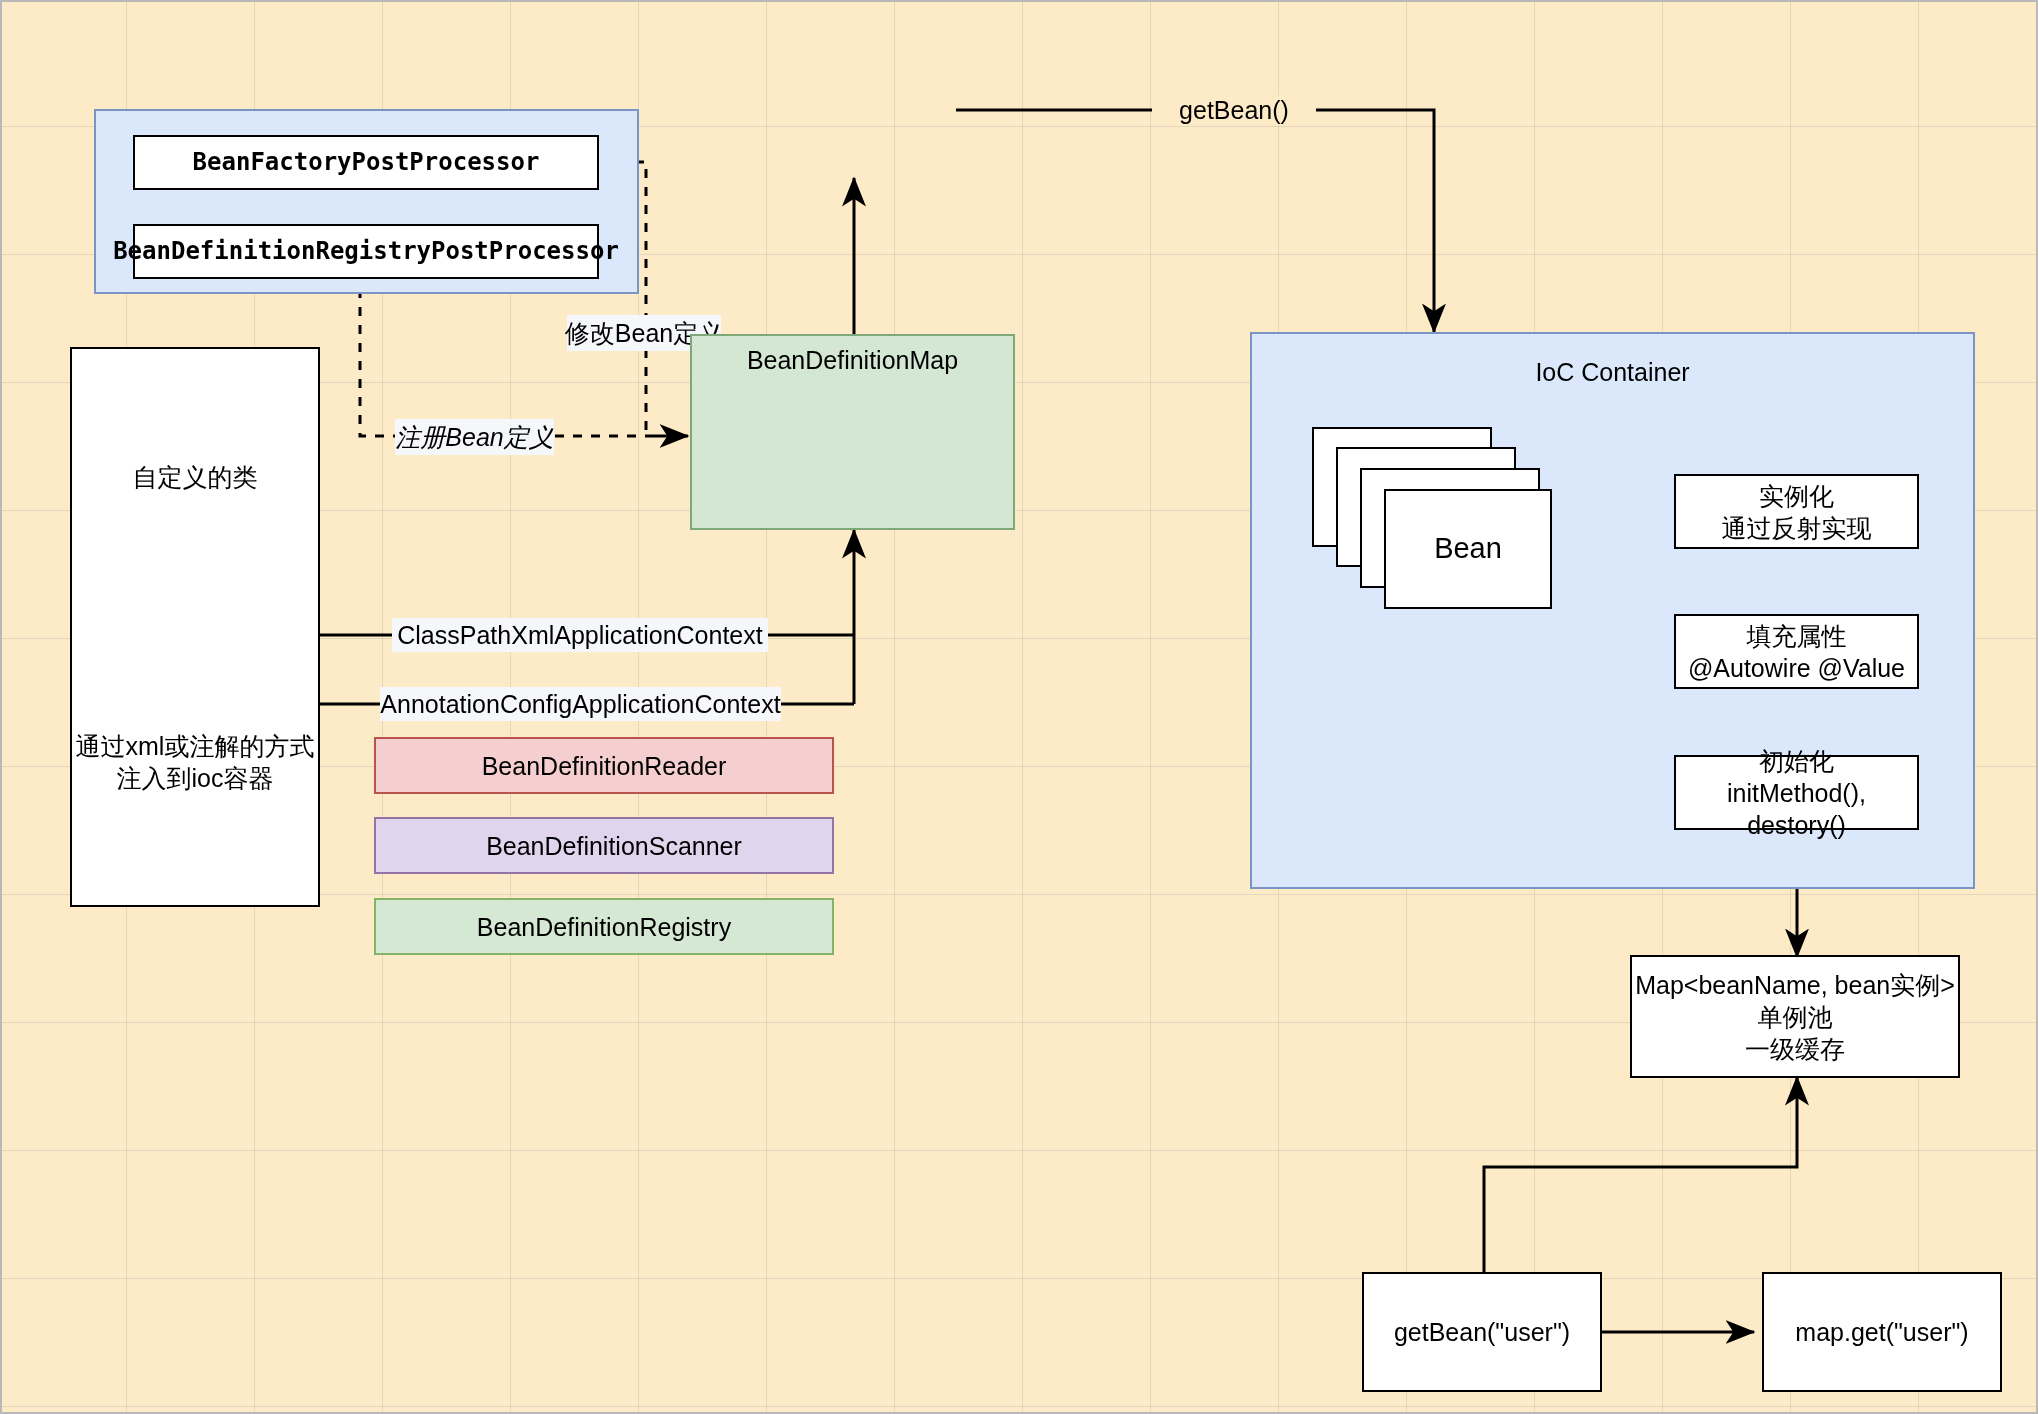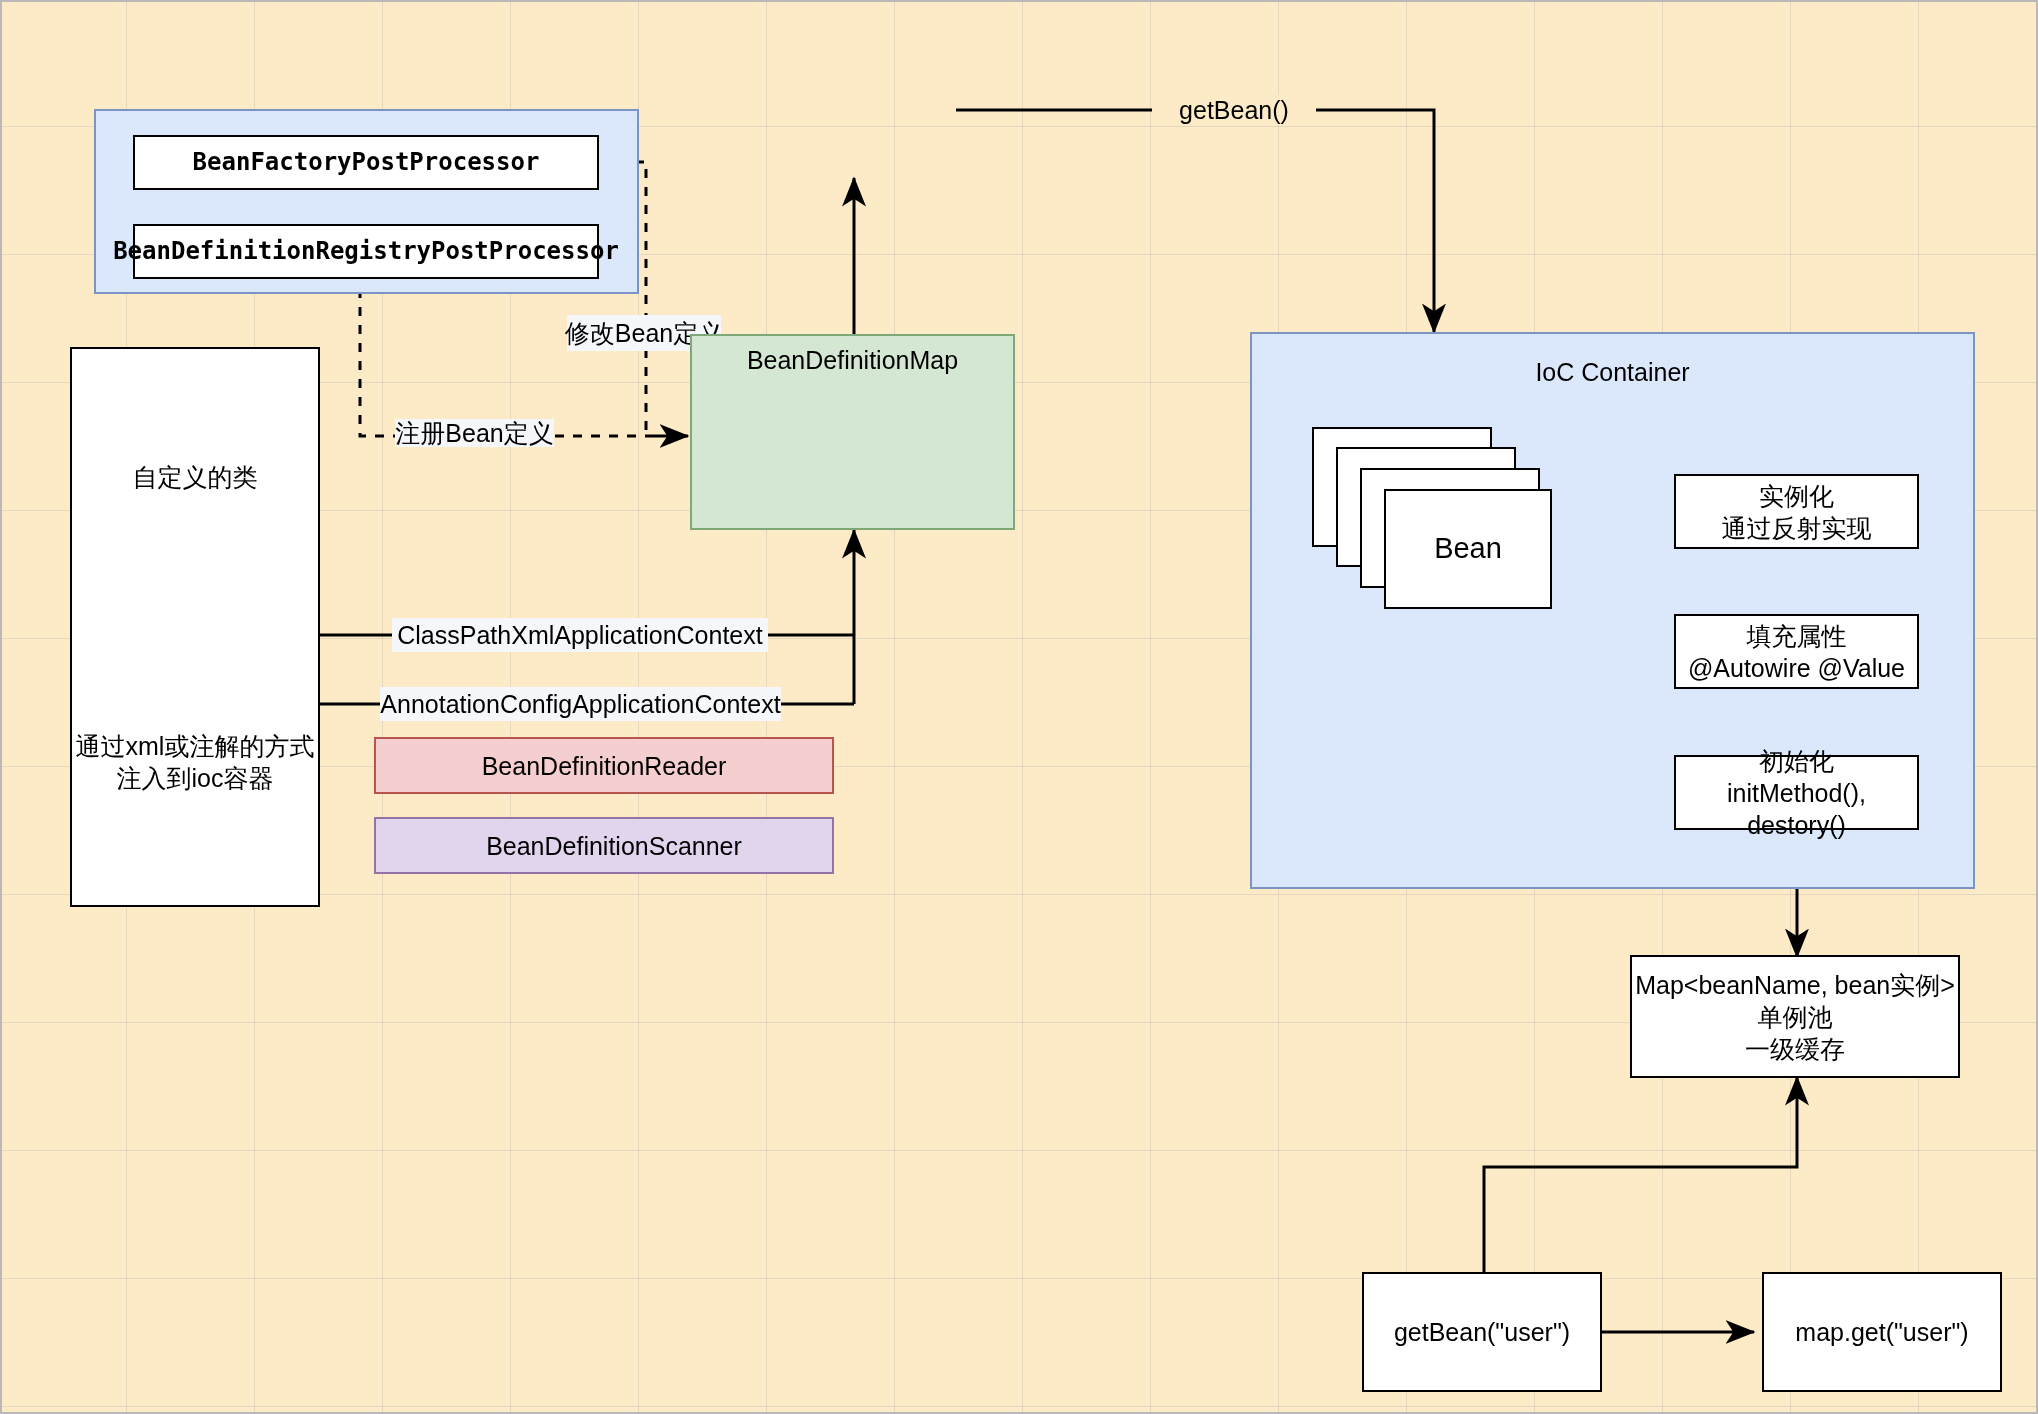--- a/index.html
+++ b/index.html
@@ -134,31 +134,32 @@
 
   <div class="caption nobg" style="left:1150px;top:93px;width:160px;height:30px;background:#fdebc8;">getBean()</div>
 
   <div class="node wbox" style="left:68px;top:345px;width:250px;height:560px;"></div>
   <div class="node" style="left:68px;top:455px;width:250px;height:40px;font-size:25px;">自定义的类</div>
   <div class="node" style="left:68px;top:720px;width:250px;height:80px;font-size:25px;">通过xml或注解的方式
 注入到ioc容器</div>
 
   <div class="caption" style="left:565px;top:313px;width:150px;height:36px;">修改Bean定义</div>
 
-  <div class="caption" style="left:393px;top:417px;width:155px;height:28px;">注册Bean定义</div>
+  <div class="caption" style="left:393px;top:417px;width:155px;height:36px;font-style:italic;">注册Bean定义</div>
 
   <div class="caption" style="left:390px;top:616px;width:372px;height:34px;">ClassPathXmlApplicationContext</div>
 
   <div class="caption" style="left:378px;top:685px;width:397px;height:34px;">AnnotationConfigApplicationContext</div>
 
   <div class="node greenmap" style="left:688px;top:332px;width:325px;height:196px;"></div>
   <div class="grouplabel" style="left:688px;top:340px;width:325px;height:36px;">BeanDefinitionMap</div>
 
   <div class="node red" style="left:372px;top:735px;width:460px;height:57px;">BeanDefinitionReader</div>
   <div class="node purple" style="left:372px;top:815px;width:460px;height:57px;padding-left:20px;">BeanDefinitionScanner</div>
+  <div class="node green" style="left:372px;top:896px;width:460px;height:57px;">BeanDefinitionRegistry</div>
 
   <div class="node groupblue" style="left:1248px;top:330px;width:725px;height:557px;"></div>
   <div class="grouplabel" style="left:1248px;top:352px;width:725px;height:36px;">IoC Container</div>
 
   <div class="card" style="left:1310px;top:425px;width:180px;height:120px;"></div>
   <div class="card" style="left:1334px;top:445px;width:180px;height:120px;"></div>
   <div class="card" style="left:1358px;top:466px;width:180px;height:120px;"></div>
   <div class="node card" style="left:1382px;top:487px;width:168px;height:120px;display:flex;align-items:center;justify-content:center;font-size:29px;">Bean</div>
 
   <div class="node wbox" style="left:1672px;top:472px;width:245px;height:75px;">实例化

